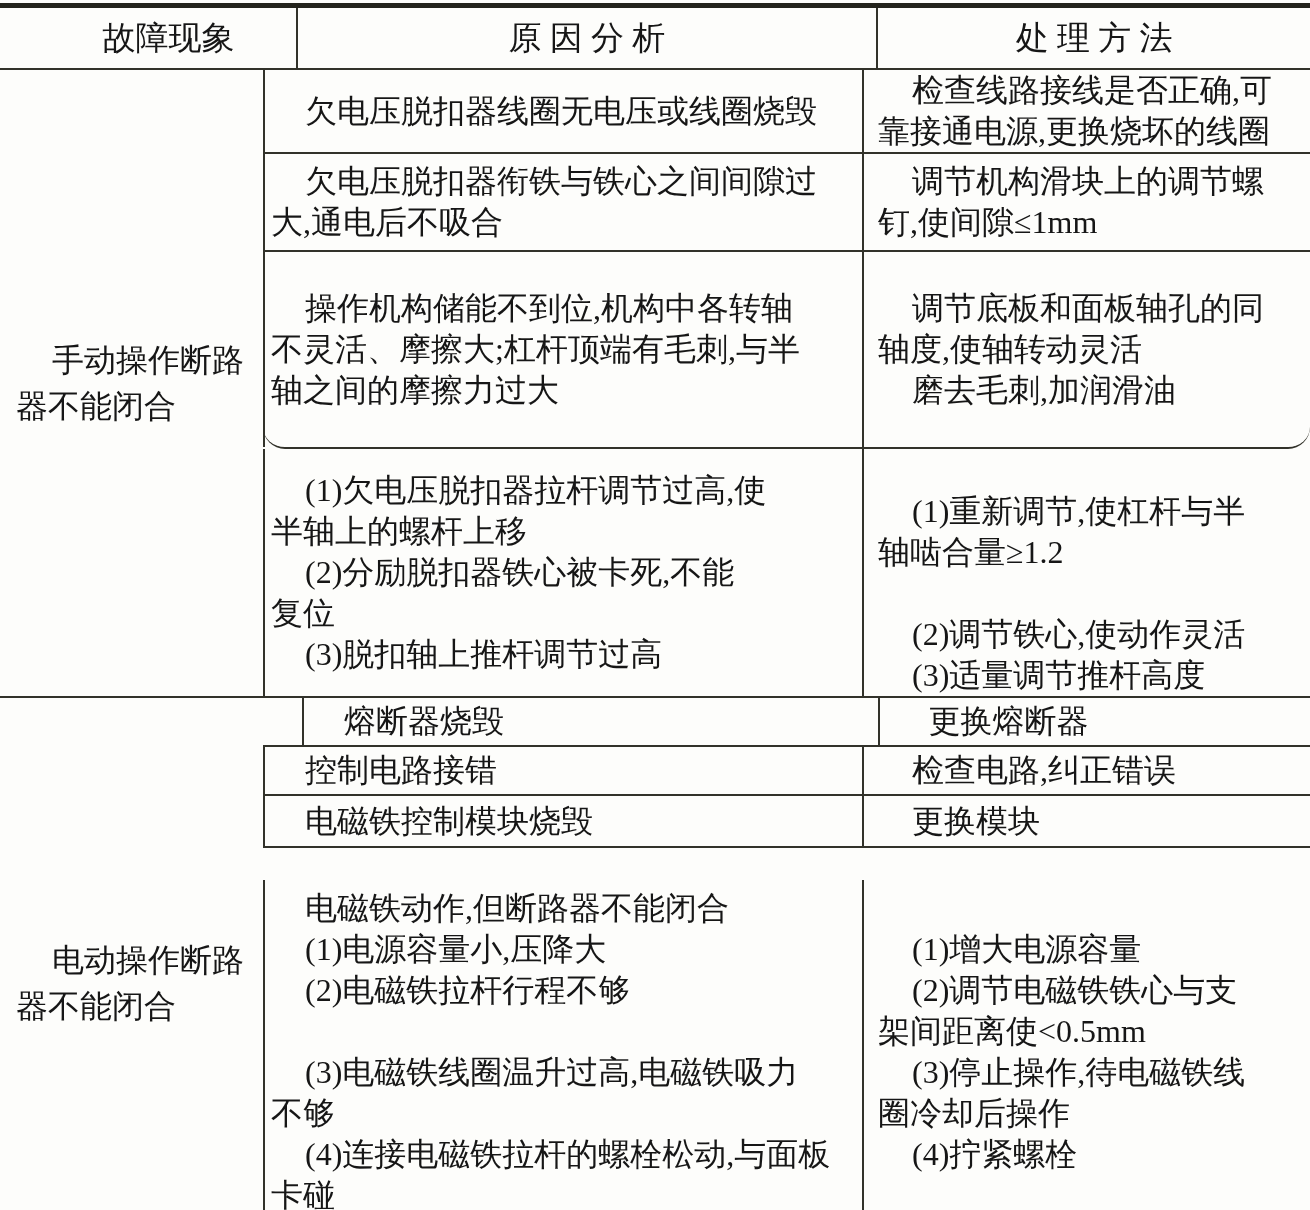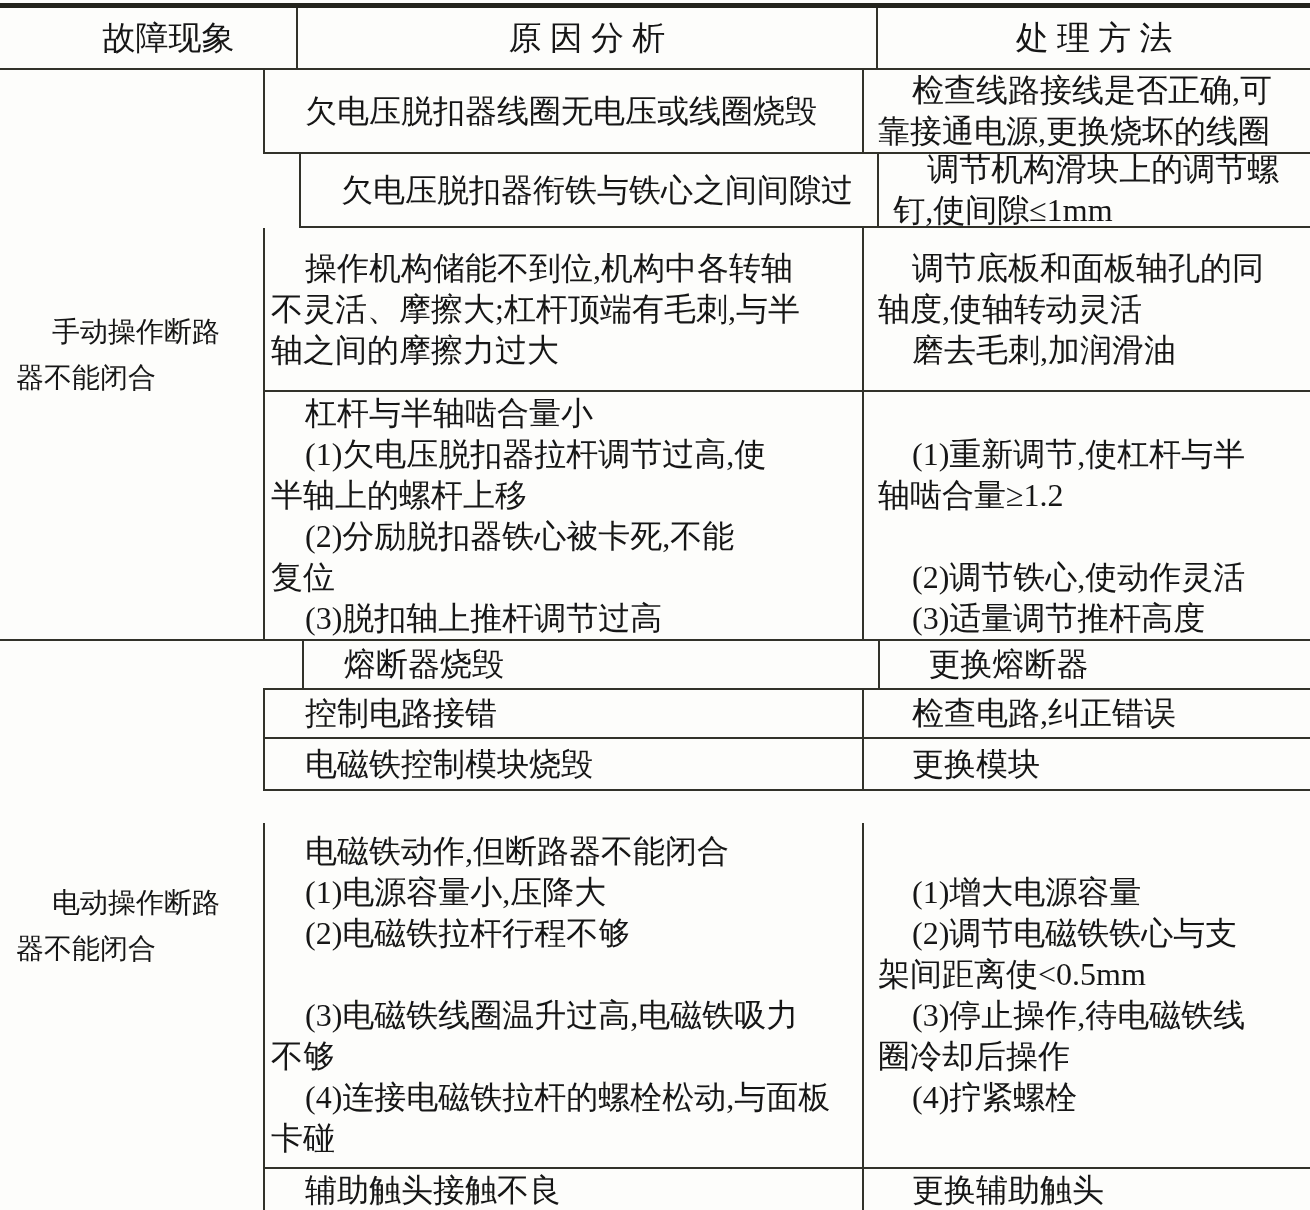--- a/index.html
+++ b/index.html
@@ -19,34 +19,34 @@
   .c3{width:448px;border-left:2px solid var(--line);box-sizing:border-box;}
 
   
   .head{height:62px;border-bottom:2px solid var(--line);padding-left:41px;}
   .hc{display:flex;align-items:center;justify-content:center;font-size:33px;}
 
   
   .section{display:flex;}
   .secA{border-bottom:2px solid var(--line);}
   .fault{display:flex;align-items:center;}
-  .fault-text{padding:0 16px;text-indent:36px;line-height:46px;font-size:28px;}
+  .fault-text{padding:0 16px;text-indent:36px;line-height:46px;font-size:32px;}
   .rows{width:1047px;display:flex;flex-direction:column;}
   .rows .row{border-bottom:2px solid var(--line);}
   .rows .row:last-child{border-bottom:none;}
 
   
   .cell{display:flex;flex-direction:column;justify-content:center;font-size:32px;}
   .c2.cell{padding:0 8px 0 6px;}
   .c3.cell{padding:0 6px 0 14px;}
   .ln{line-height:41px;min-height:41px;white-space:nowrap;}
   .ln.in{padding-left:34px;}
 
   
-  .h-r1{height:84px;}  .h-r2{height:74px;margin-left:36px;}  .h-r3{height:164px;} .h-r4{height:247px;}
+  .h-r1{height:84px;}  .h-r2{height:98px;}  .h-r3{height:197px;border-radius:22px;} .h-r4{height:247px;}
   .h-r5{height:49px;padding-left:39px;}  .h-r6{height:49px;}  .h-r7{height:52px;}  .h-r8{height:346px;margin-top:32px;} .h-r9{height:42px;}
 </style>
 </head>
 <body>
 
 <div class="page">
   <div class="tbl">
 
     <div class="row head">
       <div class="c1 hc">
@@ -72,20 +72,21 @@
           </div>
           <div class="c3 cell">
             <div class="ln in">检查线路接线是否正确,可</div>
             <div class="ln">靠接通电源,更换烧坏的线圈</div>
           </div>
         </div>
 
         <div class="row h-r2">
           <div class="c2 cell">
             <div class="ln in">欠电压脱扣器衔铁与铁心之间间隙过</div>
+            <div class="ln">大,通电后不吸合</div>
           </div>
           <div class="c3 cell">
             <div class="ln in">调节机构滑块上的调节螺</div>
             <div class="ln">钉,使间隙≤1mm</div>
           </div>
         </div>
 
         <div class="row h-r3">
           <div class="c2 cell">
             <div class="ln in">操作机构储能不到位,机构中各转轴</div>
@@ -94,21 +95,20 @@
           </div>
           <div class="c3 cell">
             <div class="ln in">调节底板和面板轴孔的同</div>
             <div class="ln">轴度,使轴转动灵活</div>
             <div class="ln in">磨去毛刺,加润滑油</div>
           </div>
         </div>
 
         <div class="row h-r4">
           <div class="c2 cell">
-            <div class="ln in">杠杆与半轴啮合量小</div>
             <div class="ln in">(1)欠电压脱扣器拉杆调节过高,使</div>
             <div class="ln">半轴上的螺杆上移</div>
             <div class="ln in">(2)分励脱扣器铁心被卡死,不能</div>
             <div class="ln">复位</div>
             <div class="ln in">(3)脱扣轴上推杆调节过高</div>
           </div>
           <div class="c3 cell">
             <div class="ln"></div>
             <div class="ln in">(1)重新调节,使杠杆与半</div>
             <div class="ln">轴啮合量≥1.2</div>

